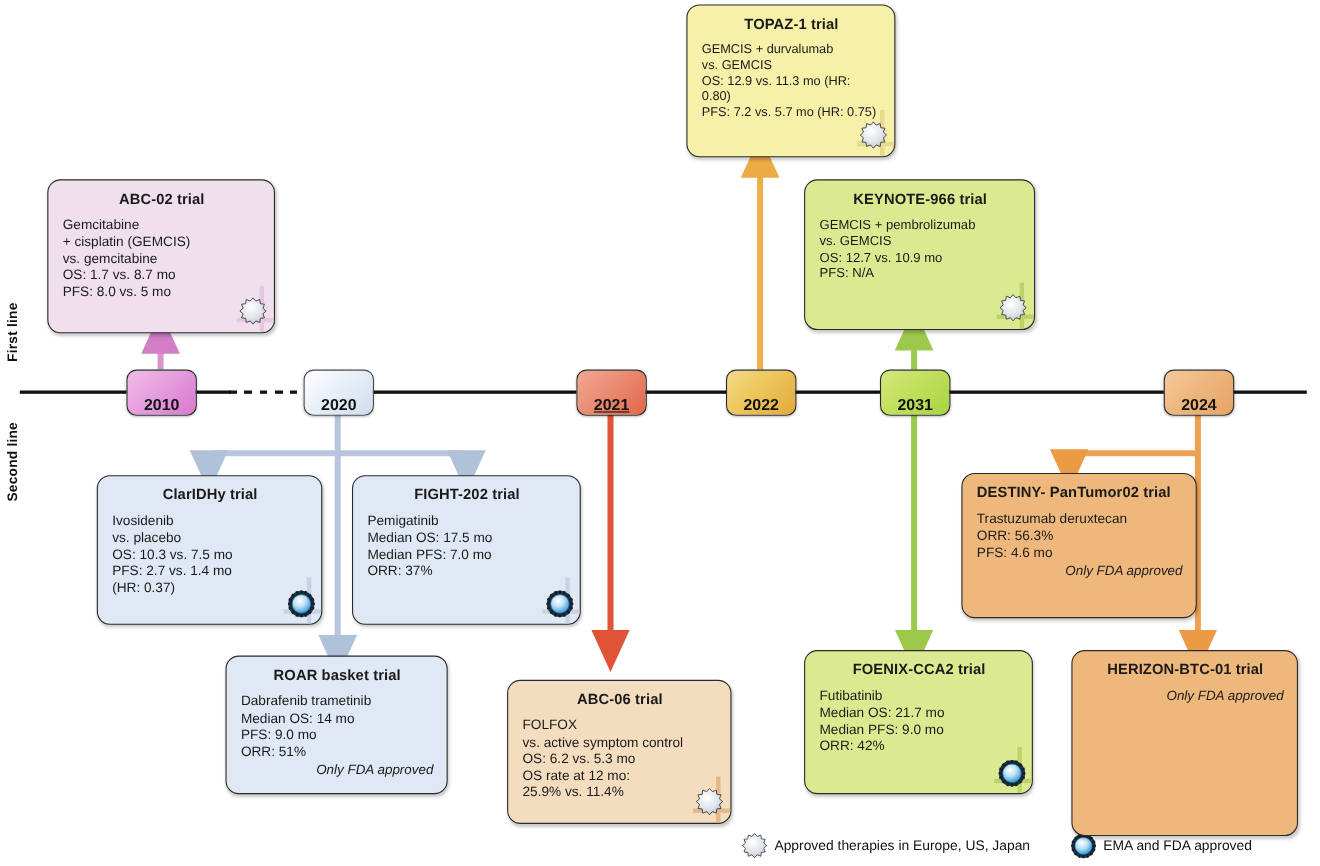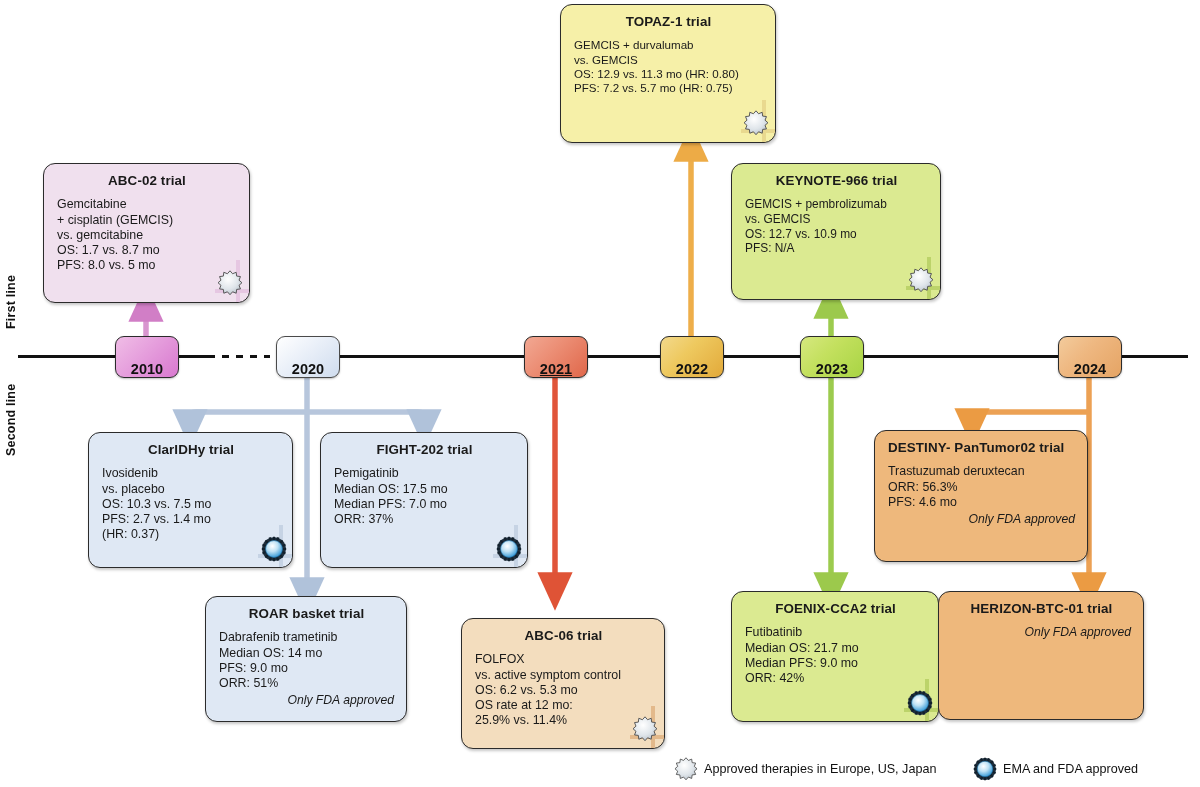--- a/index.html
+++ b/index.html
@@ -127,21 +127,21 @@
   <div class="year y2020" style="left:276px;top:336px;">
       <span>2020</span>
     </div>
   <div class="year y2021" style="left:524px;top:336px;">
       <span>2021</span>
     </div>
   <div class="year y2022" style="left:660px;top:336px;">
       <span>2022</span>
     </div>
   <div class="year y2023" style="left:800px;top:336px;">
-      <span>2023</span>
+      <span>2031</span>
     </div>
   <div class="year y2024" style="left:1058px;top:336px;">
       <span>2024</span>
     </div>
 
   <div class="axis-label" style="left:4px;top:262px;height:80px;">First line</div>
   <div class="axis-label" style="left:4px;top:370px;height:100px;">Second line</div>
 
   <div class="card c-pink" style="left:43px;top:163px;width:207px;height:140px;">
     <div class="corner pink">
@@ -161,21 +161,21 @@
               <stop offset="0%" stop-color="#ffffff"></stop>
               <stop offset="60%" stop-color="#dfe5ea"></stop>
               <stop offset="100%" stop-color="#b9c2cb"></stop>
             </radialGradient>
           </defs>
       <path d="M16 1 l3.2 3.6 4.4-1.8 .6 4.7 4.7 .6 -1.8 4.4 3.6 3.2 -3.6 3.2 1.8 4.4 -4.7 .6 -.6 4.7 -4.4-1.8 -3.2 3.6 -3.2-3.6 -4.4 1.8 -.6-4.7 -4.7-.6 1.8-4.4 -3.6-3.2 3.6-3.2 -1.8-4.4 4.7-.6 .6-4.7 4.4 1.8z" fill="url(#gGray)" stroke="#4a4a4a" stroke-width="1.1" stroke-linejoin="round"></path>
         </svg>
     </div>
   </div>
 
-  <div class="card c-yellow" style="left:560px;top:4px;width:216px;height:139px;">
+  <div class="card c-yellow" style="left:624px;top:4px;width:190px;height:139px;">
     <div class="corner yellow">
         <i class="v"></i>
         <i class="h"></i>
       </div>
     <div class="title">TOPAZ-1 trial</div>
     <div class="body" style="font-size:11.6px;">GEMCIS + durvalumab
 vs. GEMCIS
 OS: 12.9 vs. 11.3 mo (HR: 0.80)
 PFS: 7.2 vs. 5.7 mo (HR: 0.75)</div>
     <div class="badge" style="right:6px;bottom:6px;">
@@ -304,21 +304,21 @@
 
   <div class="card c-orange" style="left:874px;top:430px;width:214px;height:132px;">
     <div class="title" style="text-align:left;">DESTINY-
 PanTumor02 trial</div>
     <div class="body">Trastuzumab deruxtecan
 ORR: 56.3%
 PFS: 4.6 mo</div>
     <div class="note">Only FDA approved</div>
   </div>
 
-  <div class="card c-orange" style="left:938px;top:591px;width:206px;height:129px;">
+  <div class="card c-orange" style="left:974px;top:591px;width:206px;height:169px;">
     <div class="title">HERIZON-BTC-01 trial</div>
     <div class="note">Only FDA approved</div>
   </div>
 
   <div class="legend" style="left:674px;top:757px;">
     <span class="lg-ico">
       <svg viewBox="0 0 32 32" width="24" height="24">
           <path d="M16 1 l3.2 3.6 4.4-1.8 .6 4.7 4.7 .6 -1.8 4.4 3.6 3.2 -3.6 3.2 1.8 4.4 -4.7 .6 -.6 4.7 -4.4-1.8 -3.2 3.6 -3.2-3.6 -4.4 1.8 -.6-4.7 -4.7-.6 1.8-4.4 -3.6-3.2 3.6-3.2 -1.8-4.4 4.7-.6 .6-4.7 4.4 1.8z" fill="url(#gGray)" stroke="#4a4a4a" stroke-width="1.1" stroke-linejoin="round"></path>
         </svg>
     </span>

